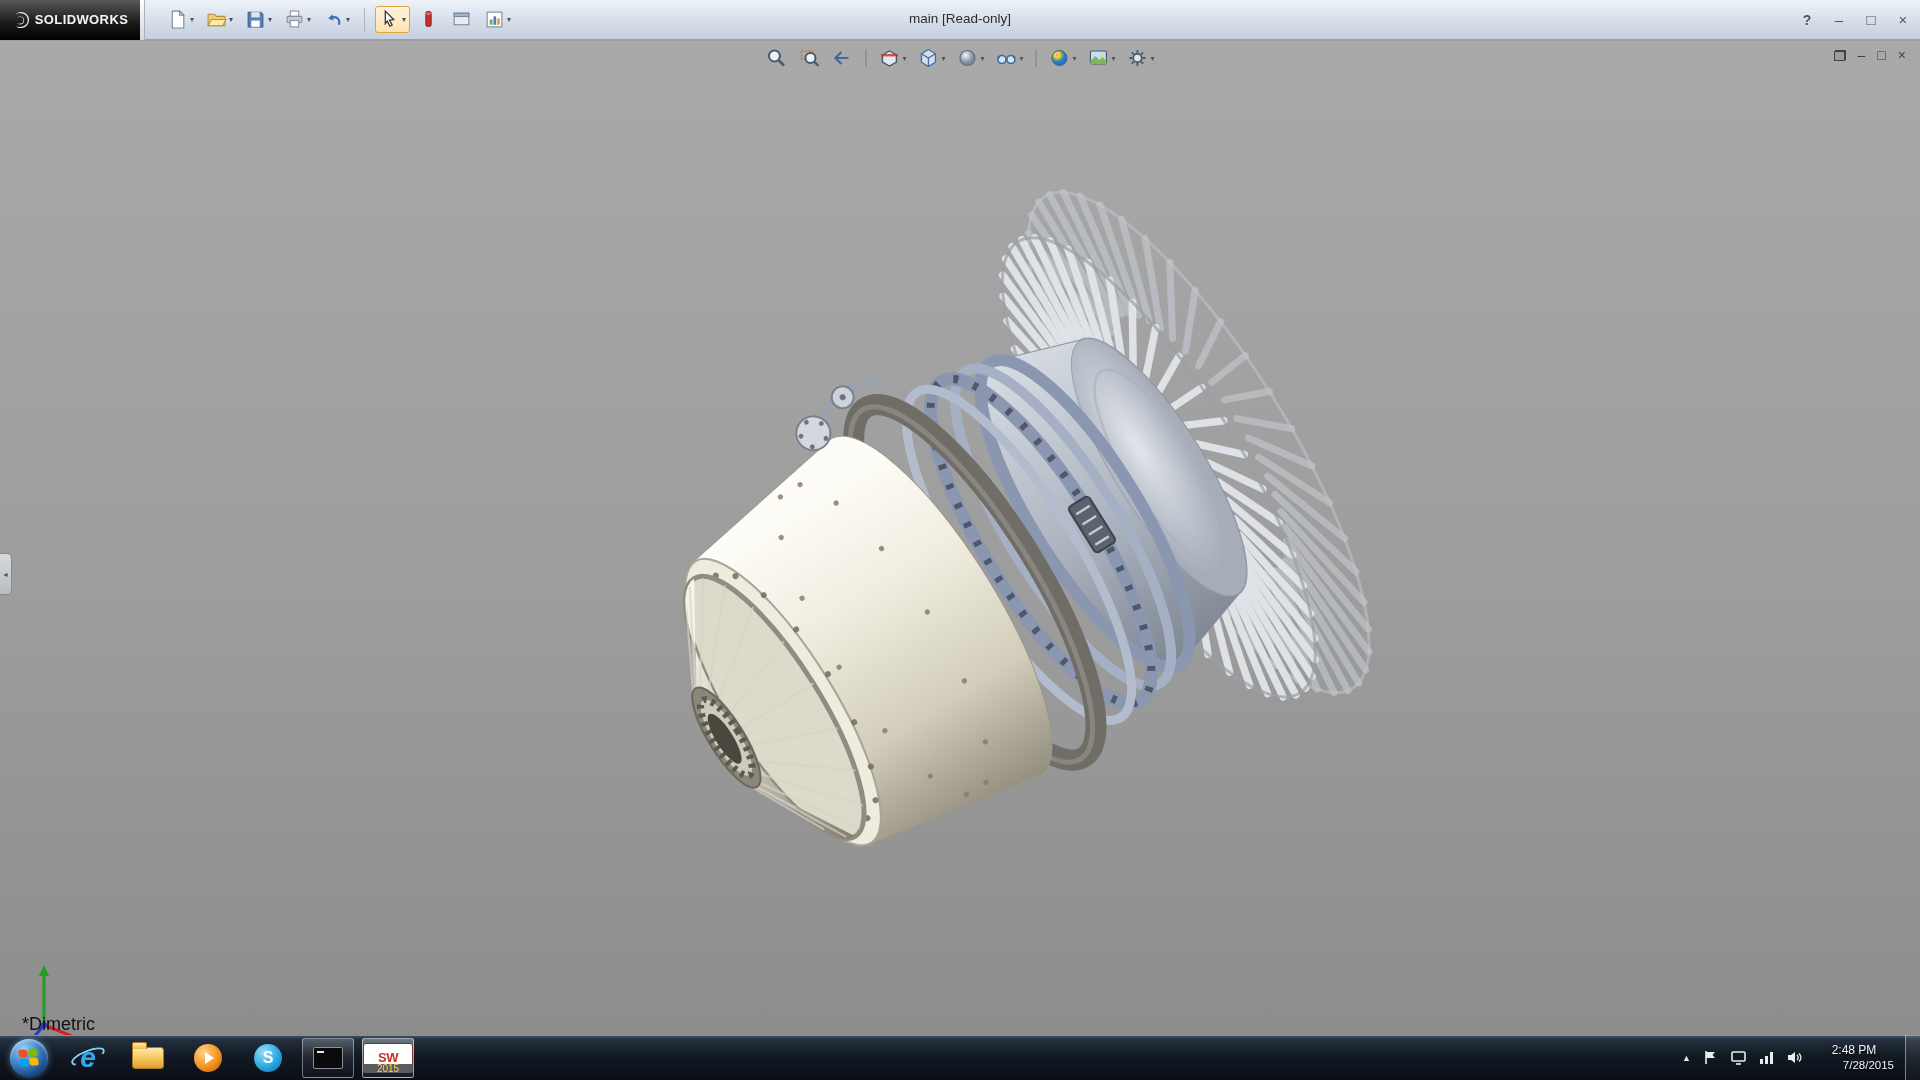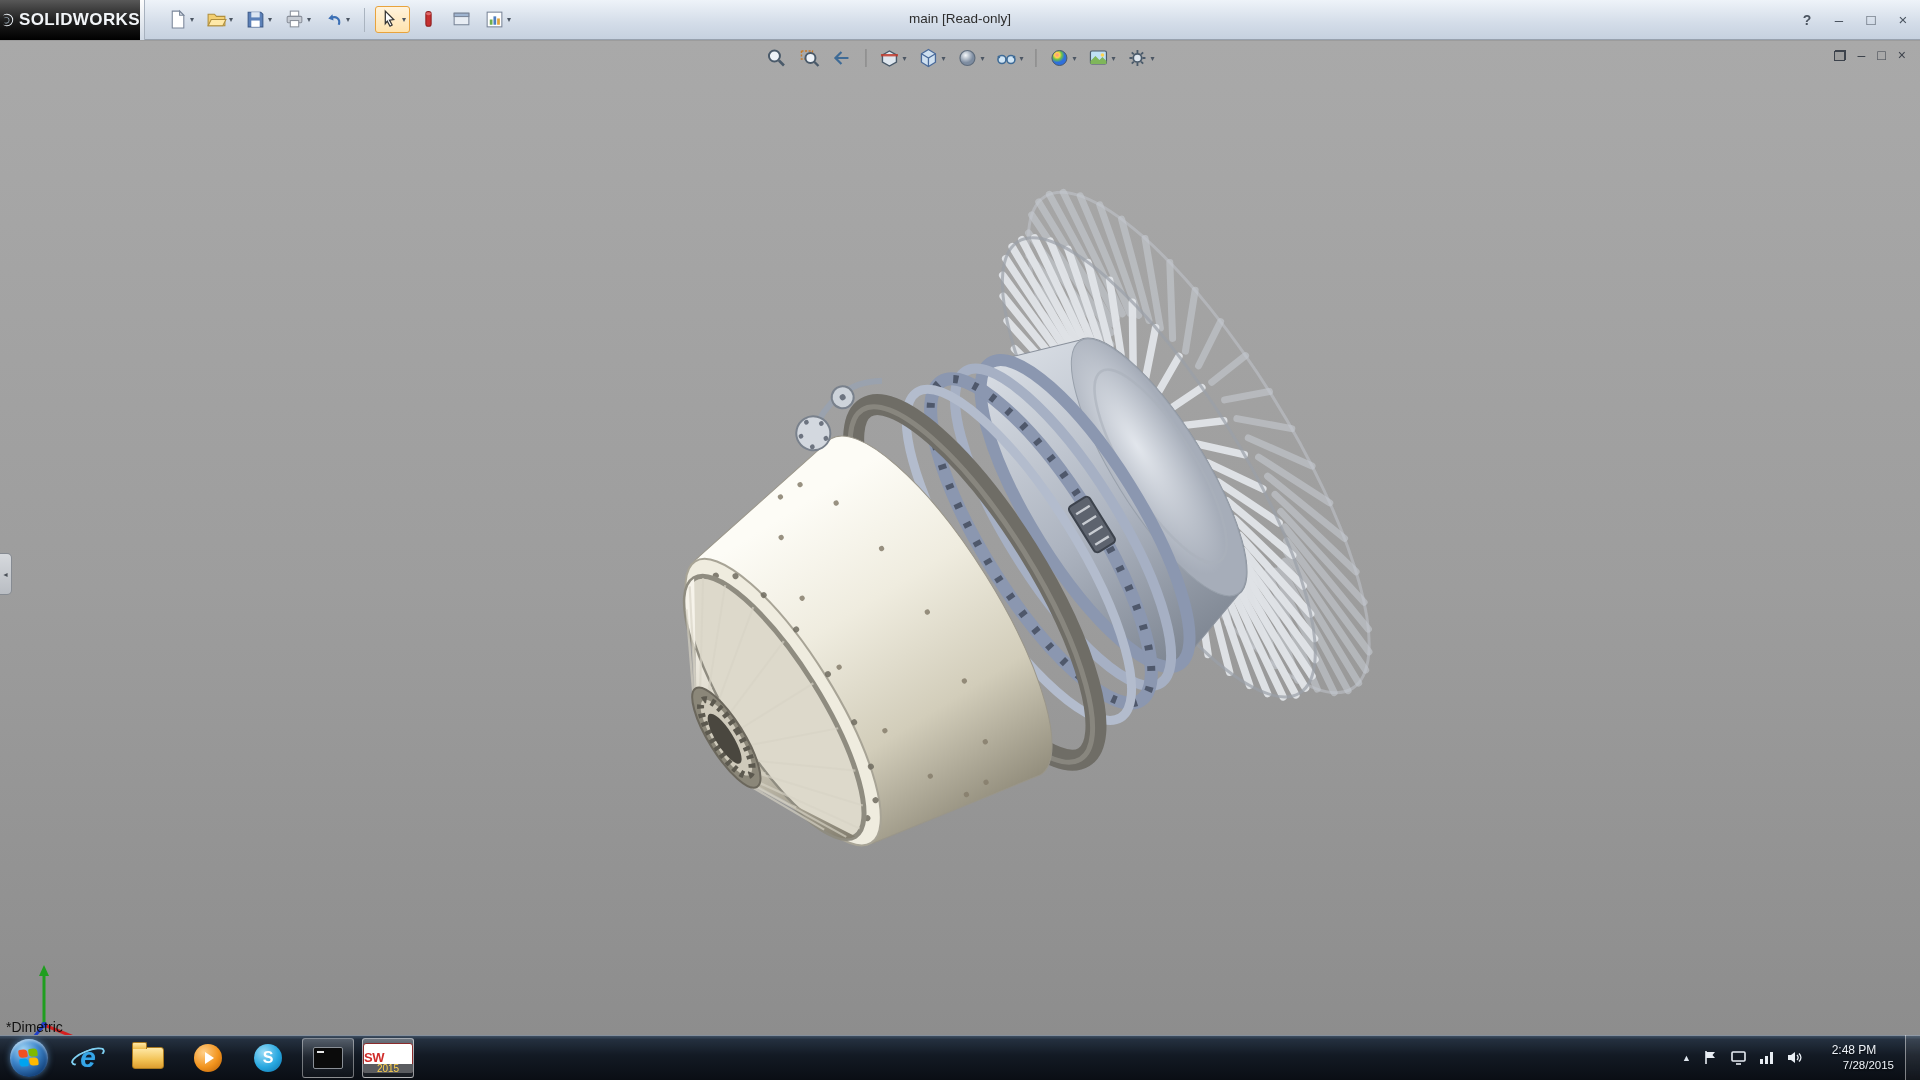--- a/index.html
+++ b/index.html
@@ -6,21 +6,21 @@
   html,body { width:1920px; height:1080px; overflow:hidden; font-family:"Liberation Sans",sans-serif; }
   .screen { position:relative; width:1920px; height:1080px; background:#9c9c9c; }
 
   
   .titlebar { position:absolute; top:0; left:0; width:1920px; height:40px;
     background:linear-gradient(#eef3f9,#d3dce8 60%,#c6d1df); border-bottom:1px solid #97a1ae;
     display:flex; align-items:center; z-index:30; }
   .logo { height:40px; width:140px; background:linear-gradient(#585858,#1c1c1c 55%,#000);
     display:flex; align-items:center; justify-content:center; gap:5px; color:#fff; cursor:pointer; }
   .logo .swirl { width:18px; height:18px; }
-  .logo .logotext { font-size:17px; font-weight:bold; letter-spacing:0.4px; color:#f2f5f8; }
+  .logo .logotext { font-size:13px; font-weight:bold; letter-spacing:0.4px; color:#f2f5f8; }
   .logo-gap { width:5px; height:40px; background:linear-gradient(#fdfdfd,#cfd8e4); border-right:1px solid #a7b1be; }
 
   .main-toolbar { display:flex; align-items:center; margin-left:18px; gap:4px; }
   .tb-btn { display:flex; align-items:center; padding:2px 3px; border-radius:3px; border:1px solid transparent; cursor:pointer; }
   .tb-btn.active { border:1px solid #e8a33d; background:linear-gradient(#fff3dd,#ffe3ae); }
   .tb-btn .ic { width:21px; height:21px; display:block; }
   .dd { font-size:8px; color:#4c5663; margin-left:2px; }
   .tb-sep { width:1px; height:24px; background:#aab4c0; margin:0 6px; }
 
   .win-title { position:absolute; left:0; right:0; top:0; height:37px; display:flex; align-items:center;
@@ -50,21 +50,21 @@
   
   .left-handle { position:absolute; left:0; top:512px; width:12px; height:42px;
     background:linear-gradient(#d6d9dd,#b9bdc3); border:1px solid #868b92; border-left:none;
     border-radius:0 5px 5px 0; display:flex; align-items:center; justify-content:center;
     font-size:7px; color:#4b5158; cursor:pointer; z-index:15; }
 
   .engine-svg { position:absolute; left:515px; top:95px; width:940px; height:880px; cursor:crosshair; }
 
   .triad { position:absolute; left:28px; top:912px; width:95px; height:105px; }
 
-  .view-label { position:absolute; left:6px; bottom:0px; font-size:14px; color:#111; z-index:10; }
+  .view-label { position:absolute; left:22px; bottom:0px; font-size:18px; color:#111; z-index:10; }
 
   
   .taskbar { position:absolute; bottom:0; left:0; width:1920px; height:45px;
     background:linear-gradient(#46586d 0%,#24303f 10%,#131a24 45%,#0a0e14 100%);
     display:flex; align-items:center; z-index:40; }
   .taskbar::before { content:""; position:absolute; top:0; left:0; right:0; height:1px; background:rgba(255,255,255,.35); }
 
   .start-orb { width:38px; height:38px; border-radius:50%; margin:0 14px 0 10px; position:relative; cursor:pointer;
     background:radial-gradient(circle at 35% 28%, #9fd4f5 0%, #3f87cc 40%, #15457f 75%, #0a2b55 100%);
     box-shadow:0 0 6px rgba(120,190,255,.55), inset 0 2px 3px rgba(255,255,255,.5); }
@@ -99,21 +99,21 @@
   .media-icon .tri { width:0; height:0; border-left:9px solid #fff; border-top:6px solid transparent; border-bottom:6px solid transparent; margin-left:3px; }
 
   .msg-icon { width:28px; height:28px; border-radius:50%;
     background:radial-gradient(circle at 35% 30%, #9adcf7, #28a8e0 55%, #0c6ea8 100%);
     display:flex; align-items:center; justify-content:center; color:#fff; font-weight:bold; font-size:16px; }
 
   .cmd-icon { width:30px; height:22px; background:#0b0b0b; border:1px solid #8a8f96; border-radius:2px; position:relative; }
   .cmd-icon::before { content:""; position:absolute; left:3px; top:3px; width:7px; height:2px; background:#e8e8e8; }
 
   .sw-icon { width:53px; height:30px; background:#fff; border:1px solid #8c2b2b; border-radius:3px; position:relative;
-    display:flex; align-items:center; justify-content:flex-start; }
+    display:flex; align-items:center; justify-content:center; }
   .sw-icon .letters { color:#d02c2a; font-weight:bold; font-size:13px; letter-spacing:-0.5px; }
   .sw-icon .year { position:absolute; bottom:-1px; left:-1px; right:-1px; background:#5a5c60; color:#ffd34d;
     font-size:10px; text-align:center; line-height:9px; border-radius:0 0 2px 2px; }
 
   .tray { position:absolute; right:0; top:0; height:45px; display:flex; align-items:center; gap:11px; padding-right:0; }
   .tray-glyph { color:#dfe6ee; font-size:9px; cursor:pointer; }
   .tray-ic { width:17px; height:17px; display:block; cursor:pointer; }
   .clock { color:#eef3f9; text-align:center; line-height:15px; font-size:12px; cursor:pointer; width:80px;
     text-shadow:0 1px 2px rgba(0,0,0,.8); }
   .clock .date { font-size:11.5px;text-align:right; }

